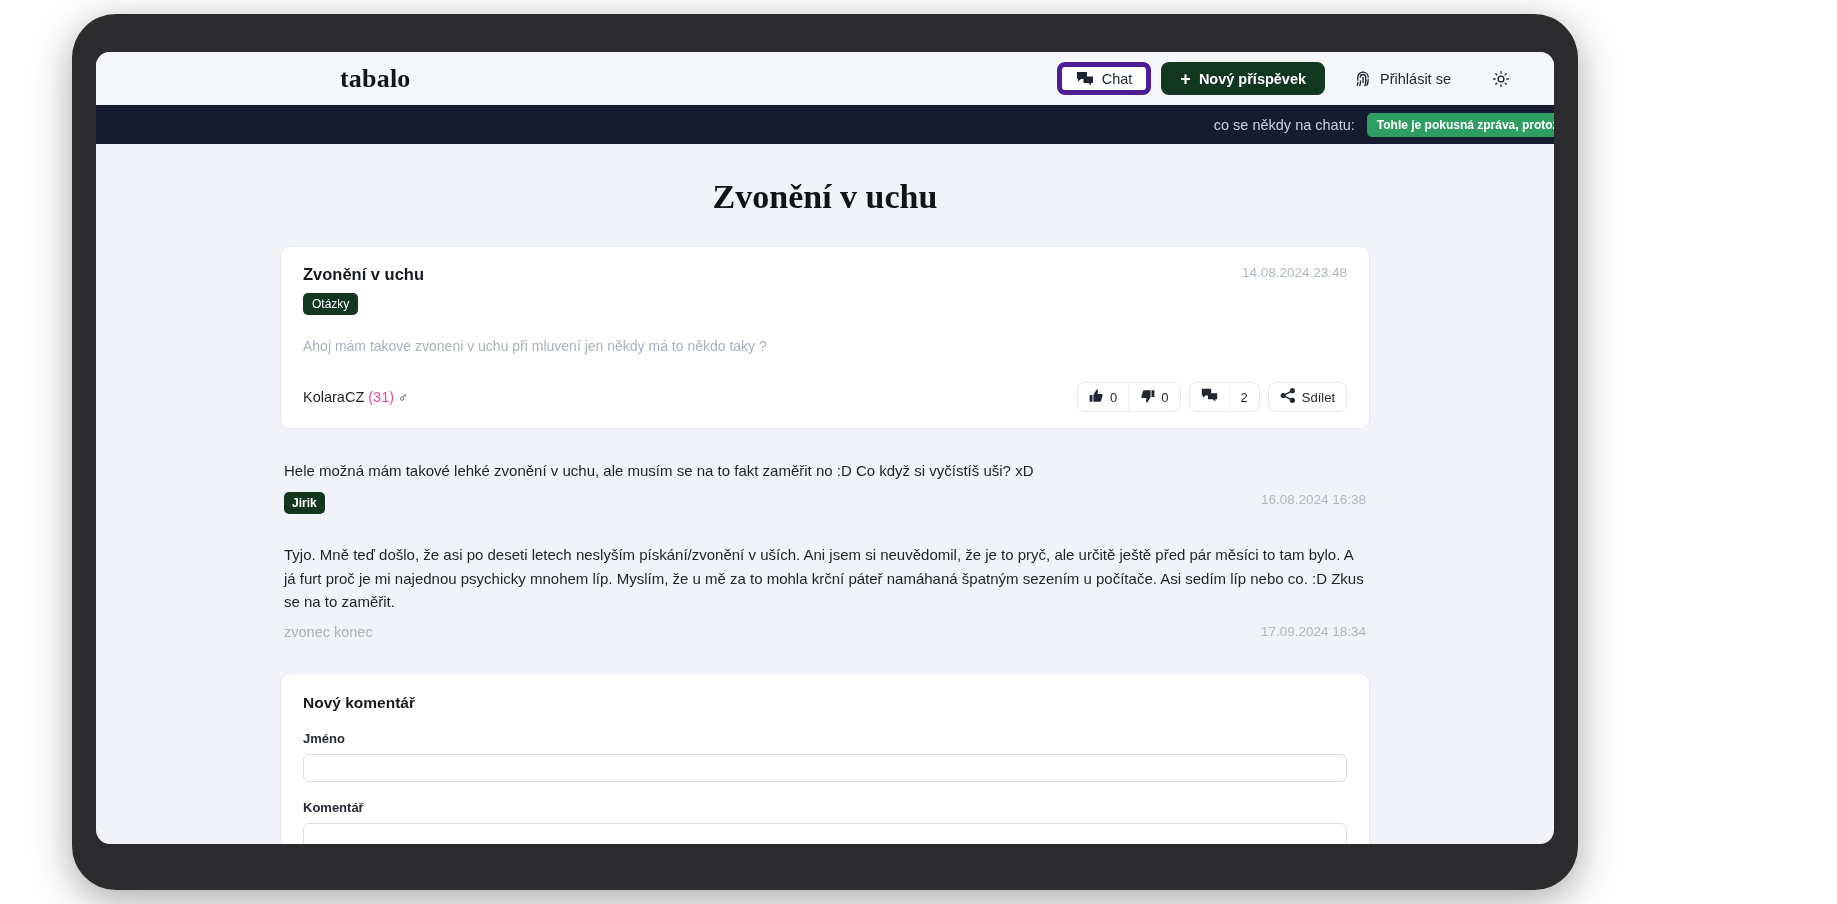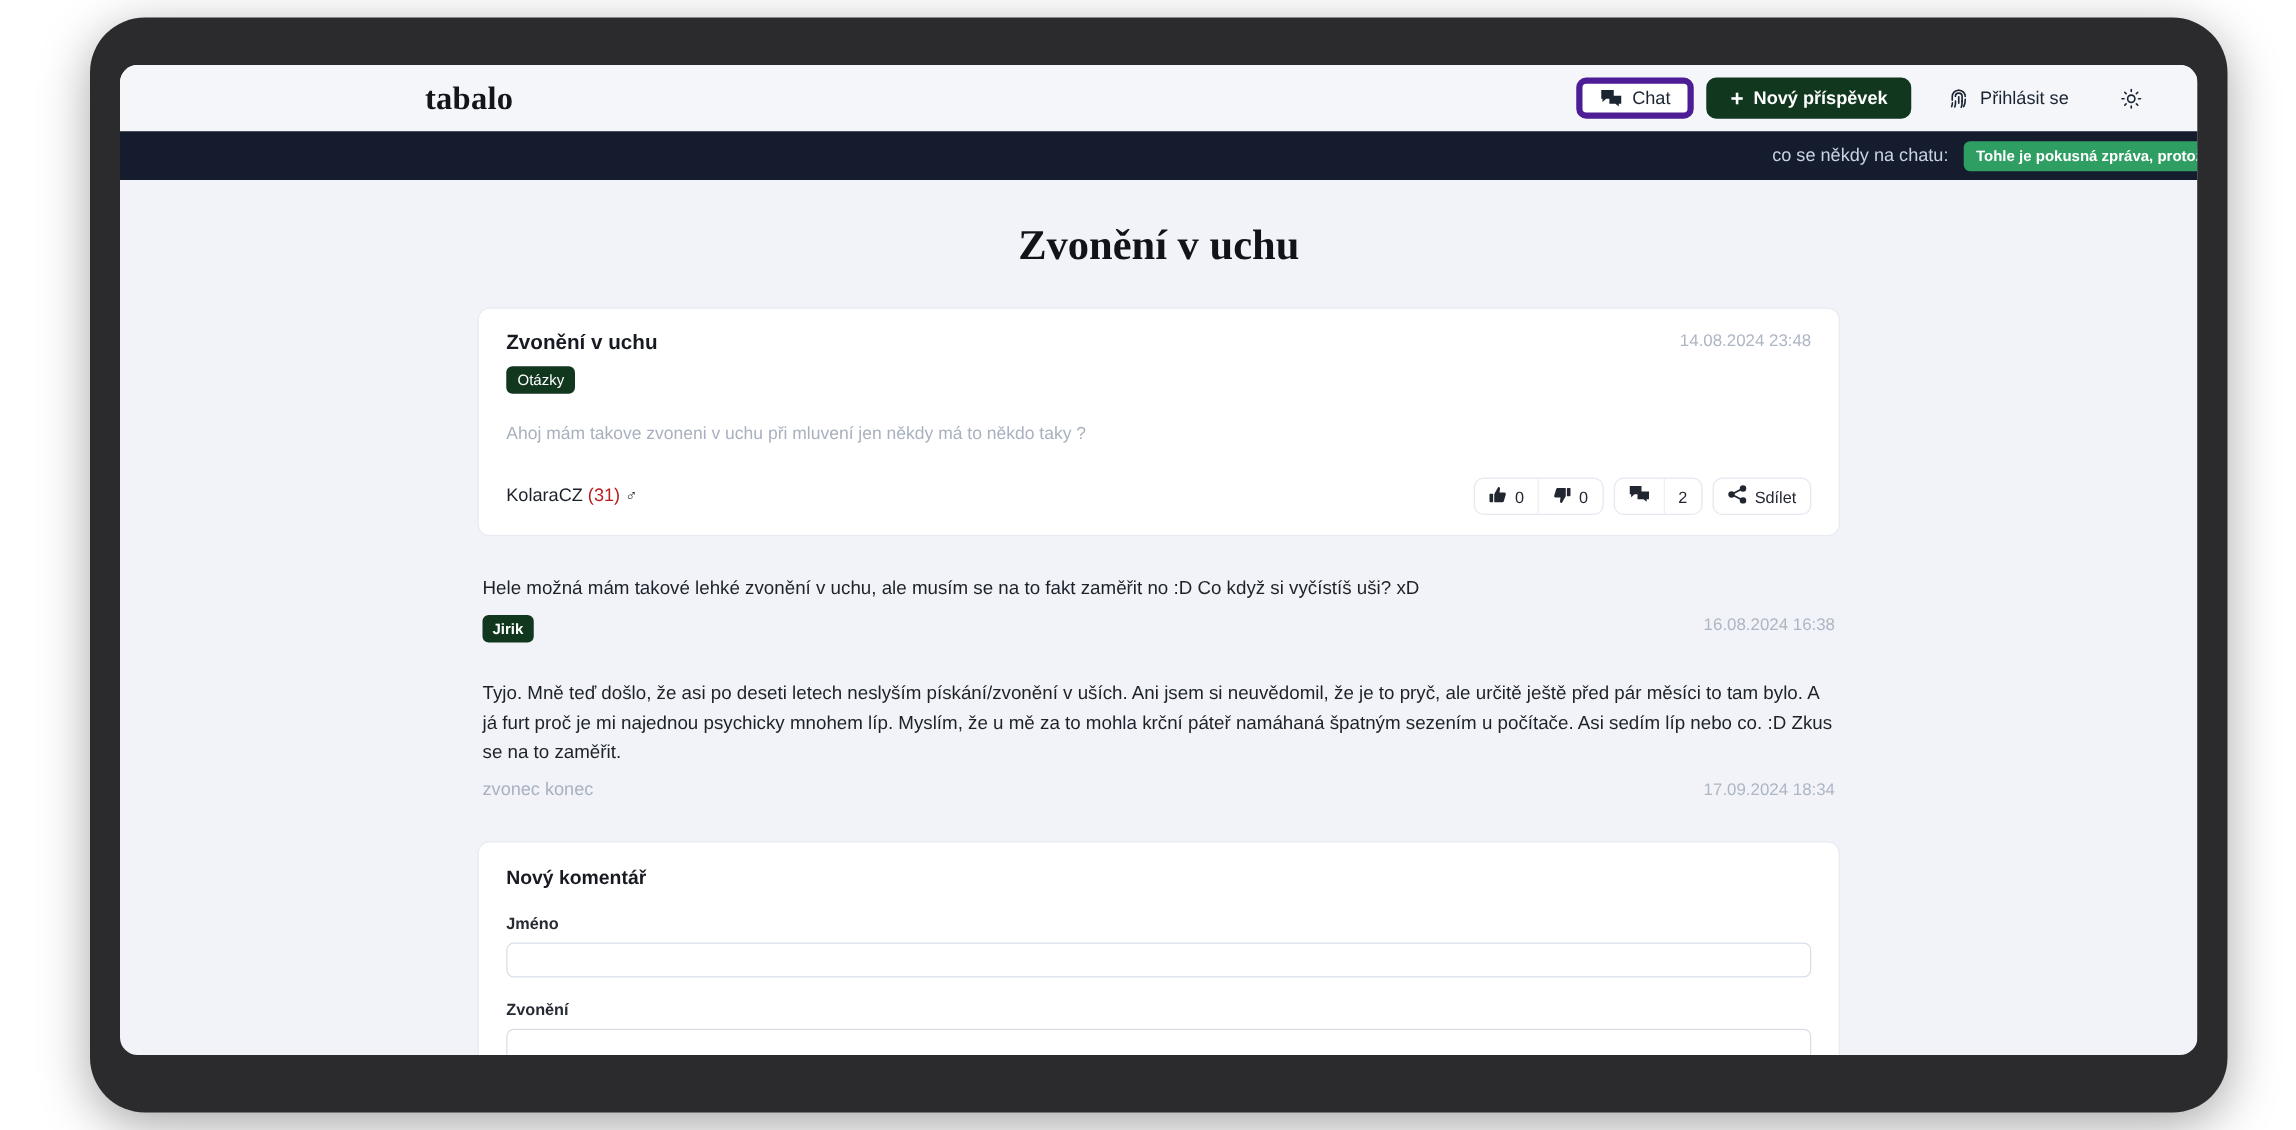--- a/index.html
+++ b/index.html
@@ -10,21 +10,21 @@
     overflow: hidden;
     background: #ffffff;
     font-family: "Liberation Sans", sans-serif;
   }
 
   
   #device-frame {
     position: absolute;
     left: 72px;
     top: 14px;
-    width: 1710px;
+    width: 1506px;
     height: 876px;
     background: #2b2b2d;
     border-radius: 44px;
     box-shadow: 0 10px 40px rgba(0,0,0,.35);
   }
   #device-bezel {
     position: absolute;
     left: 24px;
     top: 38px;
     right: 24px;
@@ -176,21 +176,21 @@
   }
   .post-foot {
     margin-top: 25px;
     display: flex;
     align-items: center;
   }
   #post-author {
     font-size: 14.5px;
     color: #1c2029;
   }
-  #post-author .age { color: #b91c1c; margin-top: 22px; }
+  #post-author .age { color: #ec4899; margin-top: 22px; }
   #post-author .gender { font-size: 13px; }
   #post-actions {
     margin-left: auto;
     display: flex;
     align-items: center;
     gap: 8px;
   }
   .agroup {
     display: flex;
     align-items: center;
@@ -440,21 +440,21 @@
               <span class="comment-date">17.09.2024 18:34</span>
             </div>
           </div>
 
           <div class="card" id="comment-form-card">
             <div id="form-title">Nový komentář</div>
 
             <label class="flabel">Jméno</label>
             <input class="finput" type="text" placeholder="" style="">
 
-            <label class="flabel">Zvonění</label>
+            <label class="flabel">Komentář</label>
             <textarea class="ftextarea" placeholder="" style=""></textarea>
 
             
           </div>
 
         </div>
       </div>
 
     </div>
   </div>

